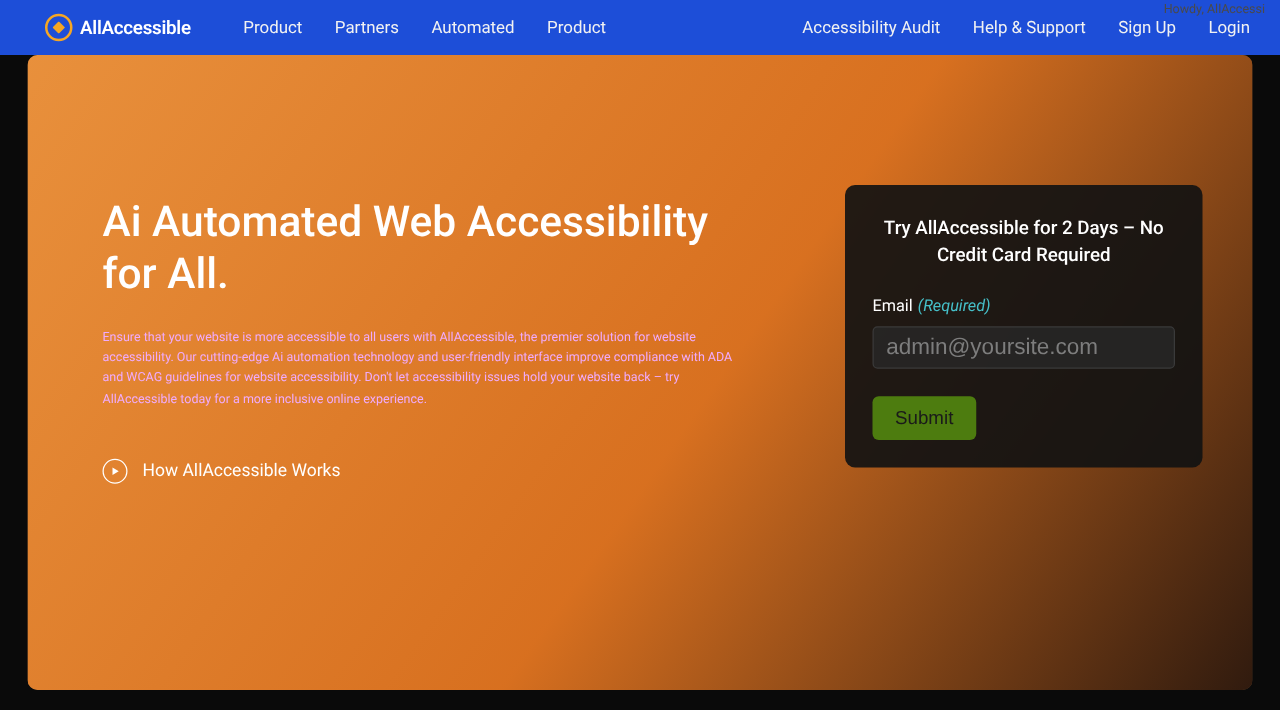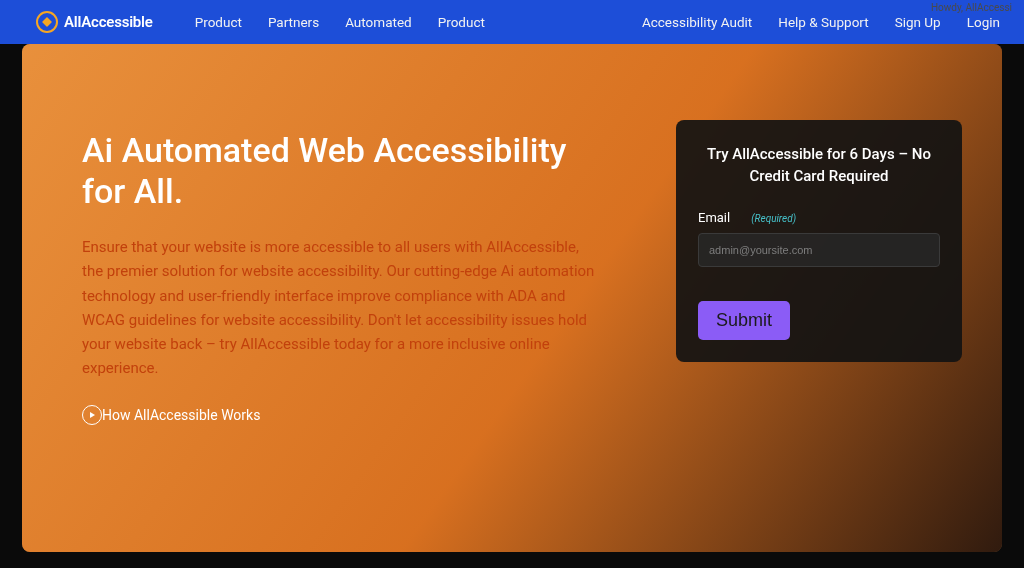--- a/index.html
+++ b/index.html
@@ -18,38 +18,38 @@
   .nav-left { display: flex; gap: 26px; align-items: flex-end; }
   .nav-right { margin-left: auto; display: flex; gap: 26px; }
   .nav-item { color: #f2f2f2; font-size: 13.5px; cursor: pointer; white-space: nowrap; }
 
   
   .hero { position: relative; margin: 0 22px; height: 508px; border-radius: 8px; overflow: hidden; }
   .hero-bg { position: absolute; inset: 0; background:
       linear-gradient(125deg, rgba(243,150,61,0.92) 0%, rgba(225,115,30,0.92) 55%, rgba(40,20,10,0.88) 100%),
       radial-gradient(circle at 70% 40%, rgba(255,255,255,0.06), transparent 40%),
       #6b4a2e; }
-  .hero-content { position: relative; display: flex; height: 100%; padding: 36px 40px 40px 60px; border-radius: 18px; }
+  .hero-content { position: relative; display: flex; height: 100%; padding: 64px 40px 40px 60px; border-radius: 18px; }
 
   .left-col { flex: 1; max-width: 520px; color: #fff; padding-top: 50px; }
   .headline { font-size: 34px; font-weight: 500; line-height: 1.22; margin-bottom: 22px; }
-  .subcopy { font-size: 15px; line-height: 1.62; margin-bottom: 22px; color: #c2410c; }
-  .how-link { display: inline-flex; align-items: center; color: #fff; font-size: 14px; cursor: pointer; }
+  .subcopy { font-size: 10px; line-height: 1.62; margin-bottom: 37px; color: #f0abfc; }
+  .how-link { display: inline-flex; align-items: center; gap: 12px; color: #fff; font-size: 14px; cursor: pointer; }
   .play-icon { width: 20px; height: 20px; border: 1.6px solid #fff; border-radius: 50%; display: flex; align-items: center; justify-content: center; }
   .play-icon::after { content: ""; width: 0; height: 0; border-left: 5px solid #fff; border-top: 3.5px solid transparent; border-bottom: 3.5px solid transparent; margin-left: 1px; }
 
   
   .card { width: 286px; background: rgba(18,18,18,0.92); border-radius: 8px; padding: 24px 22px 22px; margin-left: auto; margin-top: 40px; align-self: flex-start; }
   .card-title { color: #fff; font-size: 15px; font-weight: 500; text-align: center; line-height: 1.45; margin-bottom: 22px; }
   .field { margin-bottom: 18px; }
   .field-label { color: #fff; font-size: 13px; margin-bottom: 8px; display: block; }
-  .req { color: #46c0c9; font-style: italic; font-size: 10px; margin-left: 21px; }
-  .field-input { width: 100%; height: 34px; background: rgba(40,40,40,0.8); border: 1px solid #3a3a3a; border-radius: 4px; padding: 0 10px; color: #ddd; font-size: 11px; outline: none; }
+  .req { color: #46c0c9; font-style: italic; font-size: 13px; margin-left: 4px; }
+  .field-input { width: 100%; height: 34px; background: rgba(40,40,40,0.8); border: 1px solid #3a3a3a; border-radius: 4px; padding: 0 10px; color: #ddd; font-size: 18px; outline: none; }
   .field-input::placeholder { color: #7d7d7d; }
-  .submit-btn { background: #8b5cf6; border: none; border-radius: 5px; padding: 9px 18px; font-size: 18px; color: #1a1a1a; font-weight: 500; cursor: pointer; margin-top: 16px; }
+  .submit-btn { background: #4d7c0f; border: none; border-radius: 5px; padding: 9px 18px; font-size: 15px; color: #1a1a1a; font-weight: 500; cursor: pointer; margin-top: 4px; }
 </style>
 </head>
 <body>
 
 <div class="page">
   <div class="greeting">Howdy, AllAccessi</div>
 
   <header class="header">
     <div class="logo">
       <span class="logo-icon"></span>
@@ -75,21 +75,21 @@
       <div class="left-col">
         <h1 class="headline">Ai Automated Web Accessibility for All.</h1>
         <p class="subcopy">Ensure that your website is more accessible to all users with AllAccessible, the premier solution for website accessibility. Our cutting-edge Ai automation technology and user-friendly interface improve compliance with ADA and WCAG guidelines for website accessibility. Don't let accessibility issues hold your website back – try AllAccessible today for a more inclusive online experience.</p>
         <a class="how-link">
           <span class="play-icon"></span>
           <span>How AllAccessible Works</span>
         </a>
       </div>
 
       <div class="card">
-        <div class="card-title">Try AllAccessible for 6 Days – No Credit Card Required</div>
+        <div class="card-title">Try AllAccessible for 2 Days – No Credit Card Required</div>
 
         <div class="field">
           <label class="field-label">
             <span>Email</span><span class="req">(Required)</span>
           </label>
           <input class="field-input" type="email" placeholder="admin@yoursite.com" style="">
         </div>
 
 
         <button class="submit-btn">Submit</button>

